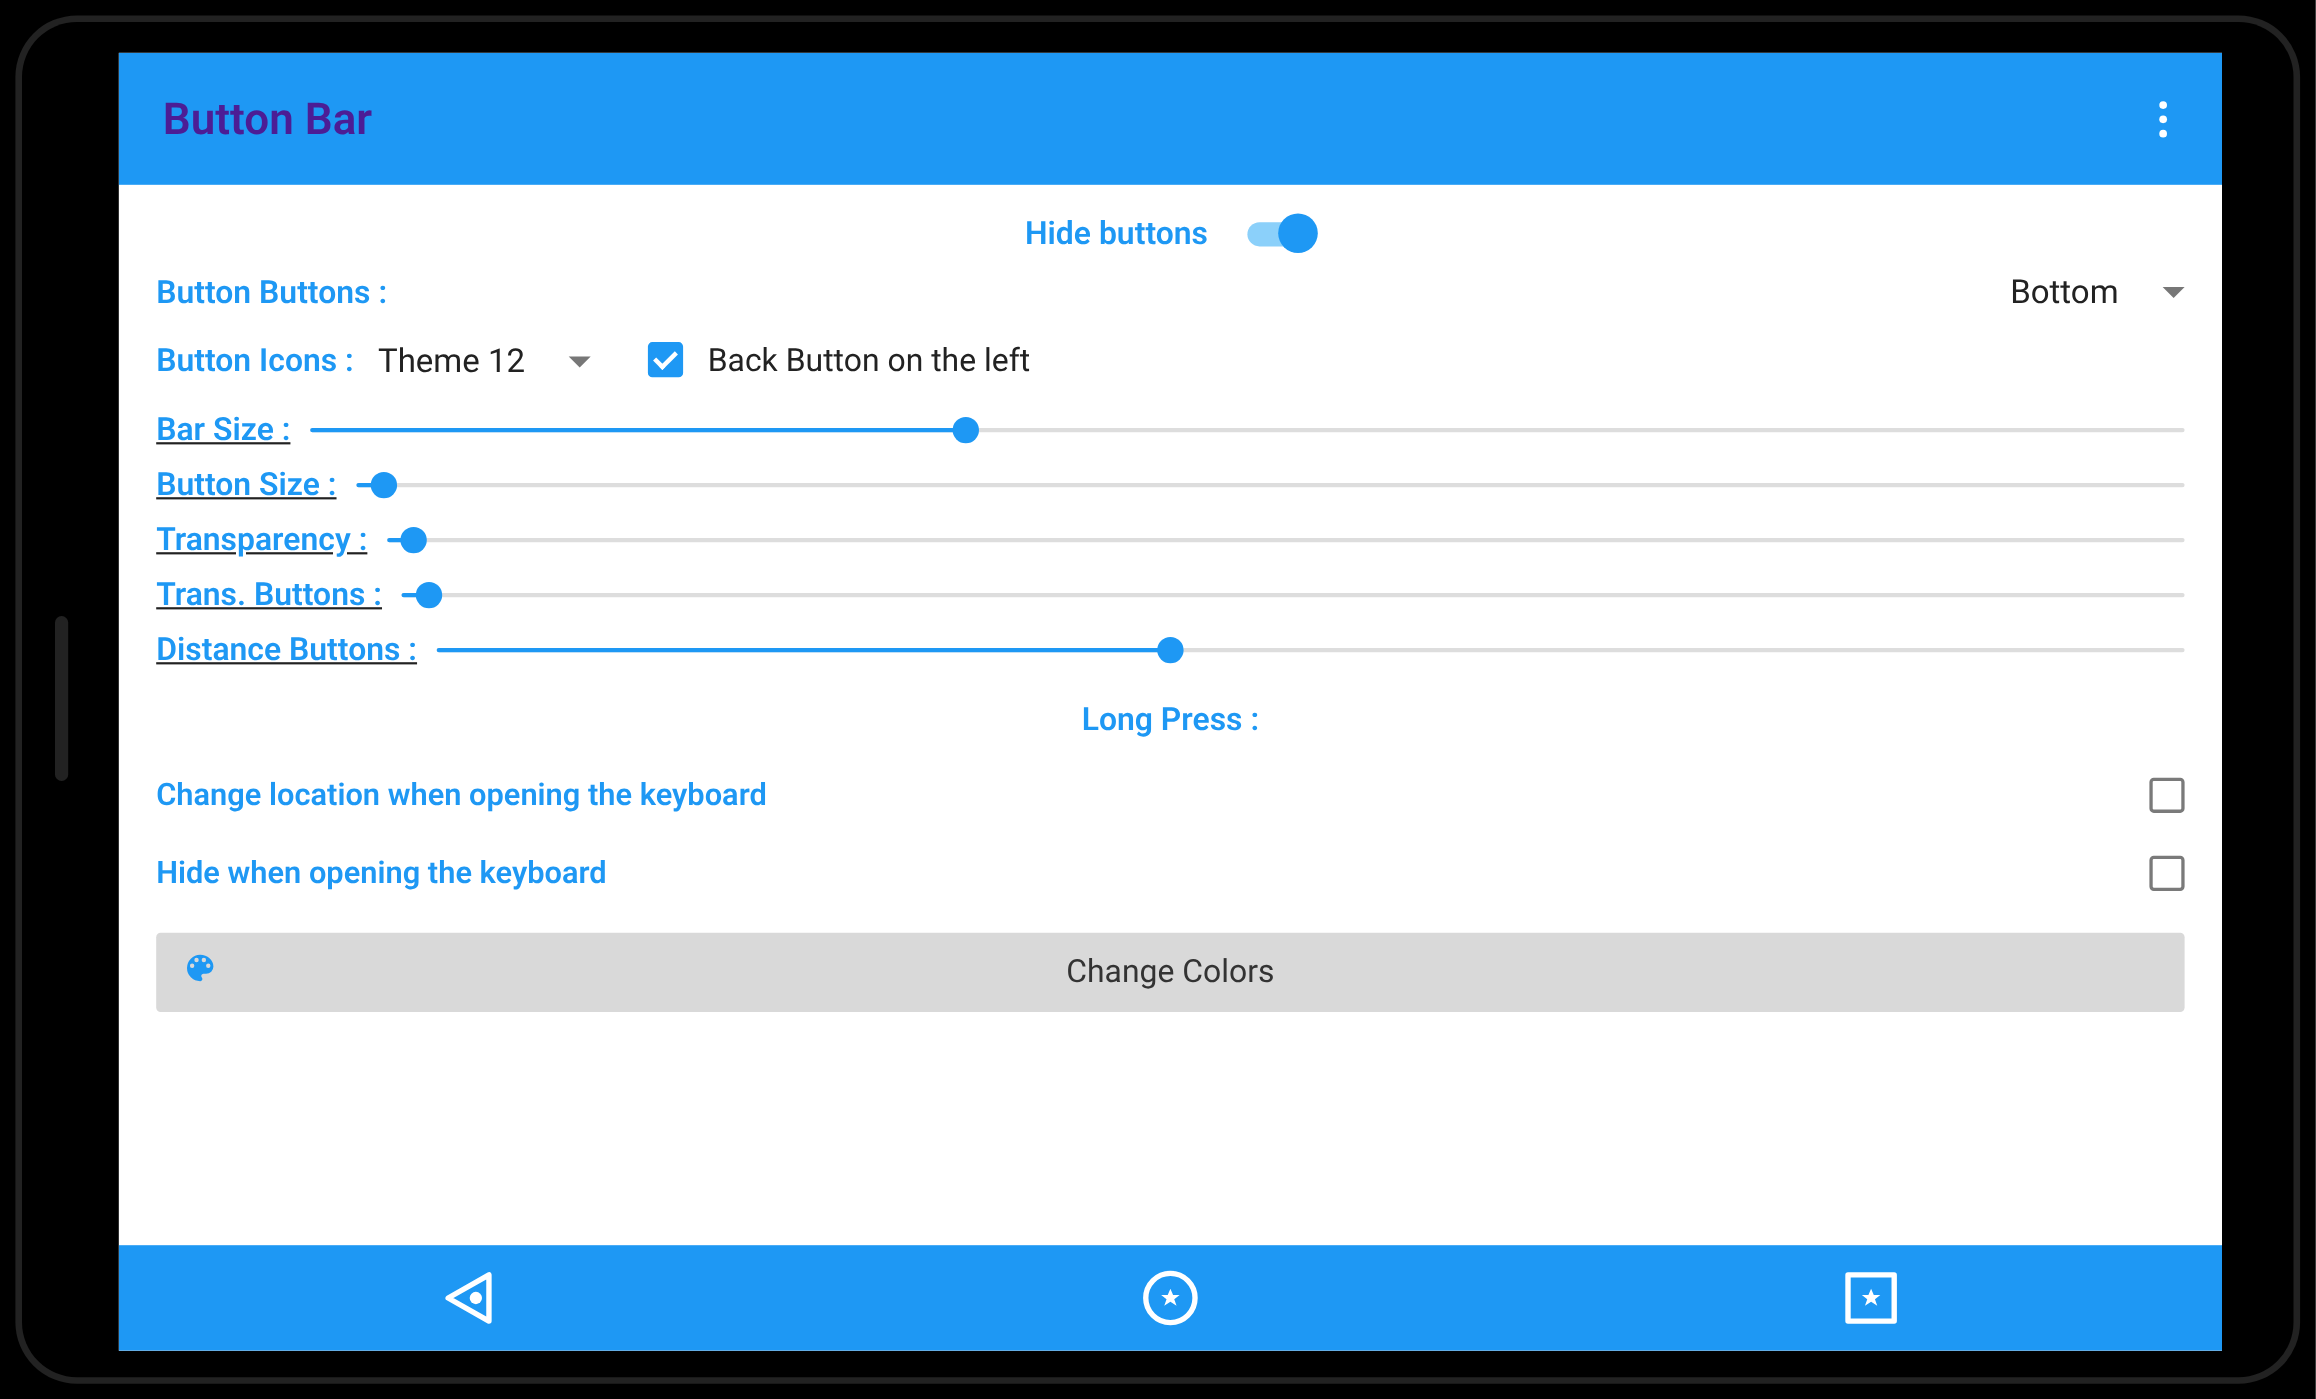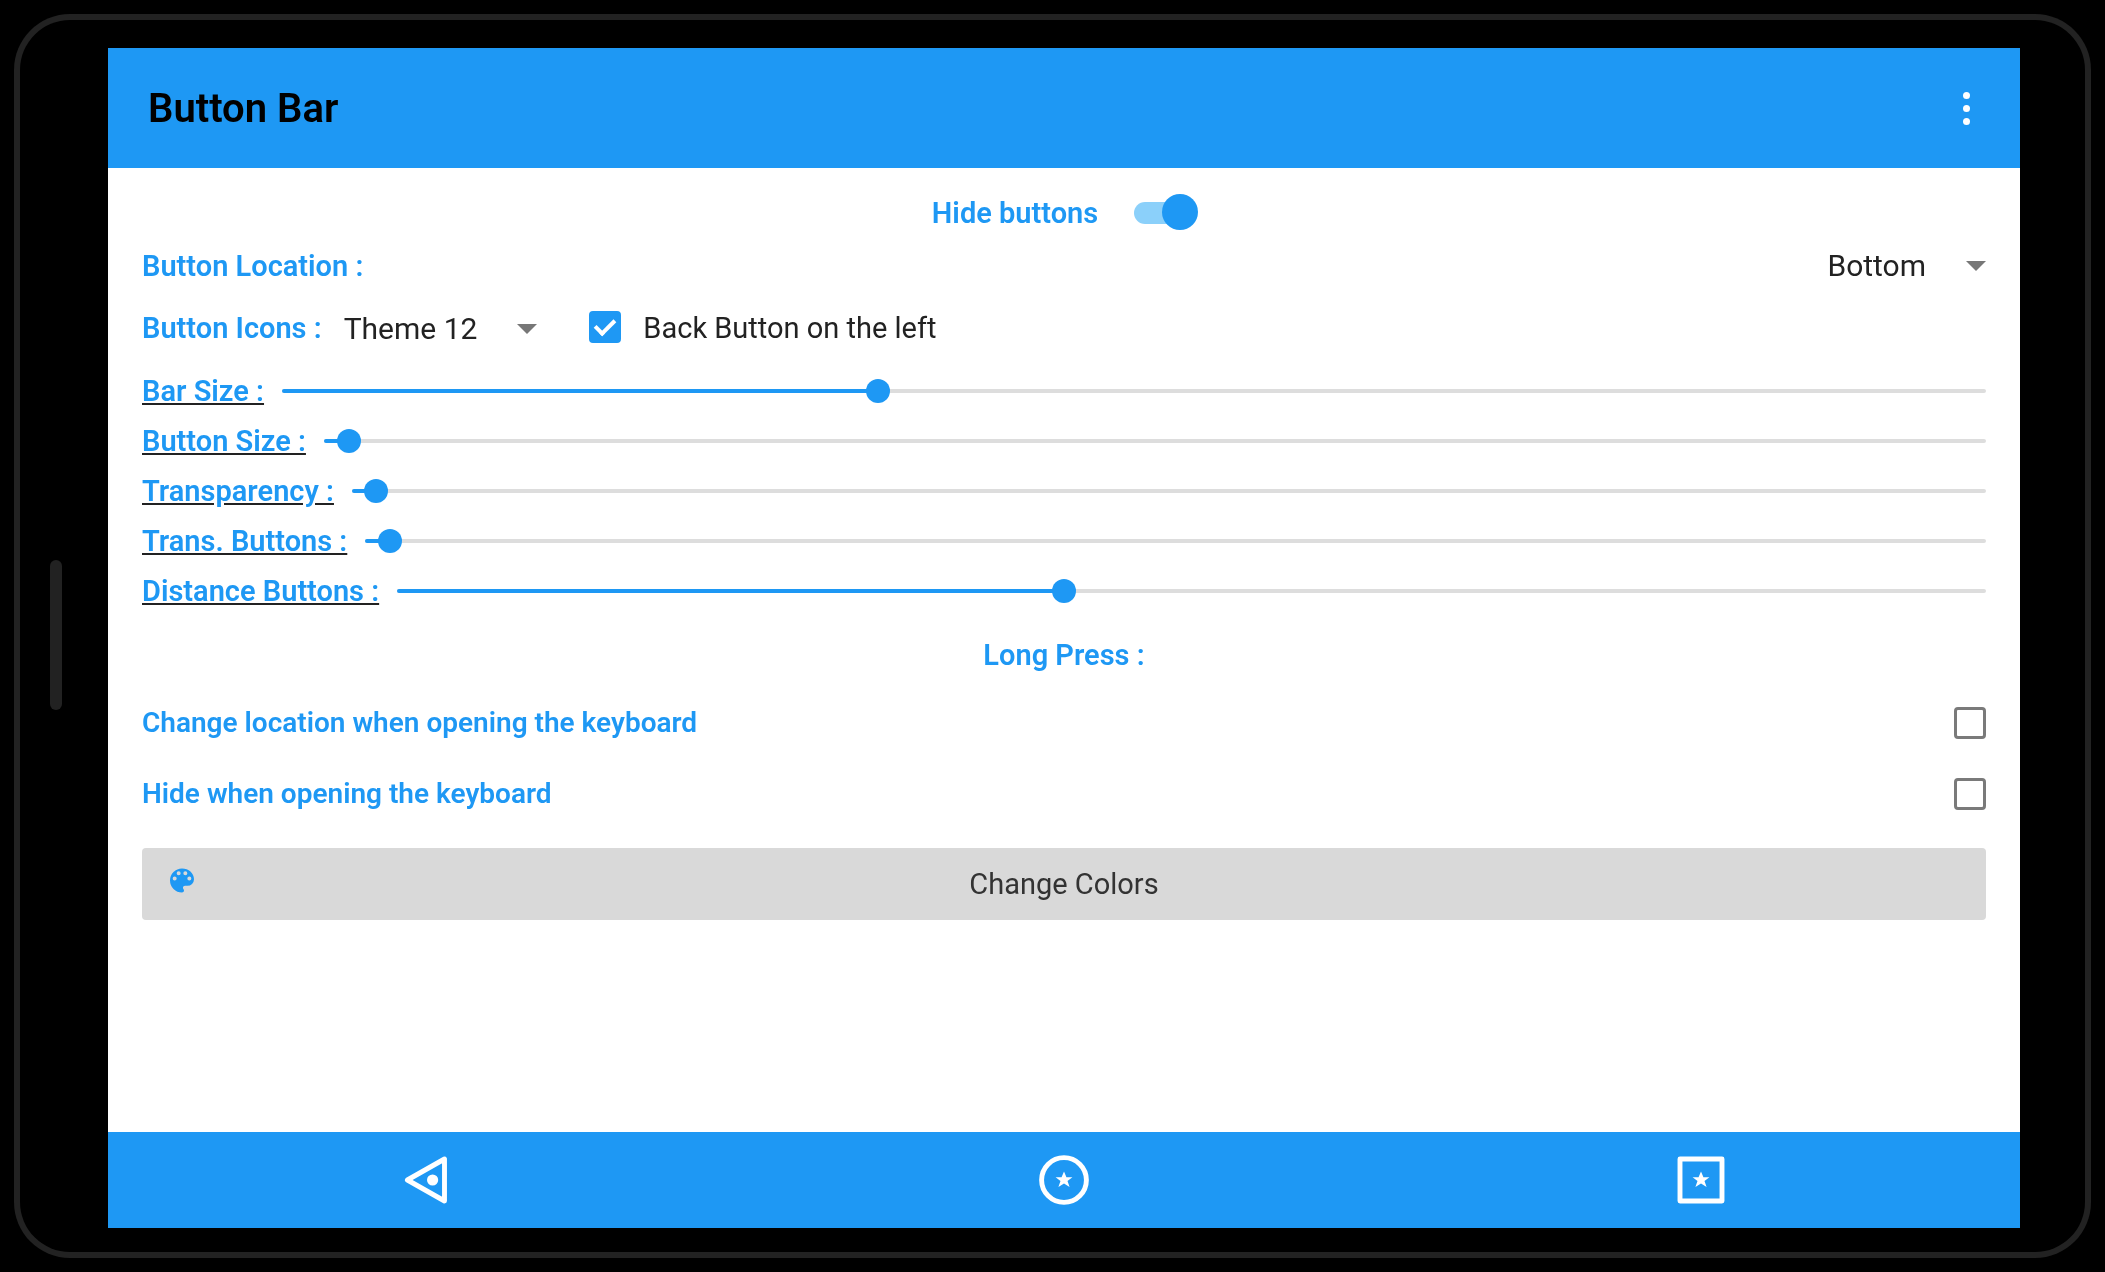--- a/index.html
+++ b/index.html
@@ -32,21 +32,21 @@
     overflow: hidden;
   }
   .app-bar {
     height: 120px;
     background: #1e98f4;
     display: flex;
     align-items: center;
     padding: 0 30px 0 40px;
   }
   .app-bar .title {
-    color: #000000;
+    color: #4c1d95;
     font-size: 40px;
     font-weight: 600;
     flex: 1;
   }
   .more-vert {
     width: 48px; height: 48px;
     display: flex;
     flex-direction: column;
     align-items: center;
     justify-content: center;
@@ -240,21 +240,21 @@
     <div class="content">
 
       <div class="row hide-buttons-row">
         <span class="blue">Hide buttons</span>
         <div class="toggle">
           <div class="knob"></div>
         </div>
       </div>
 
       <div class="loc-row">
-        <span class="blue">Button Location :</span>
+        <span class="blue">Button Buttons :</span>
         <div class="dropdown">
           <span>Bottom</span>
           <div class="caret-down"></div>
         </div>
       </div>
 
       <div class="icons-row">
         <span class="blue">Button Icons :</span>
         <div class="dropdown">
           <span>Theme 12</span>

